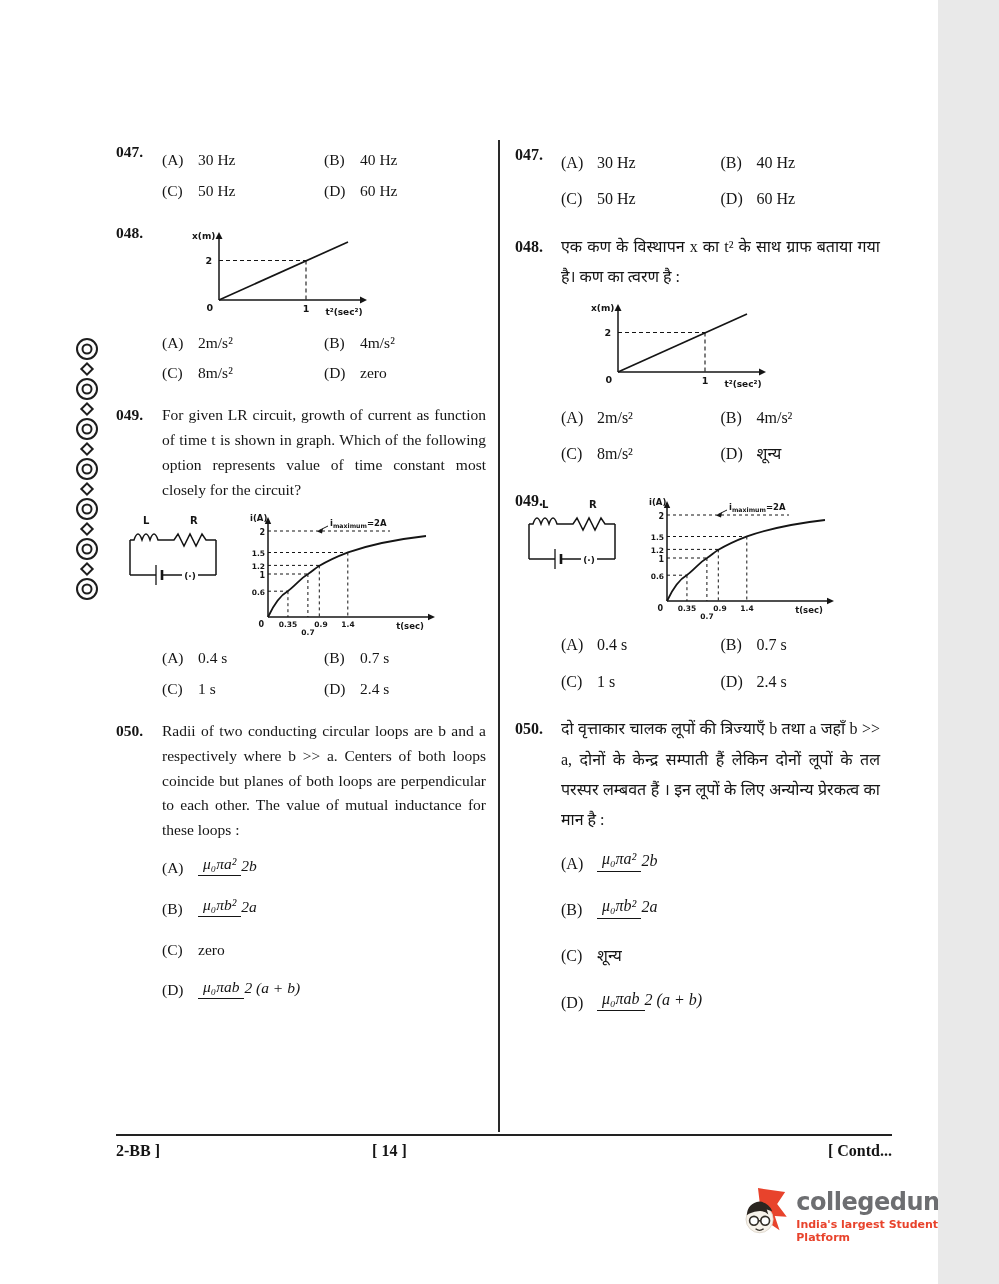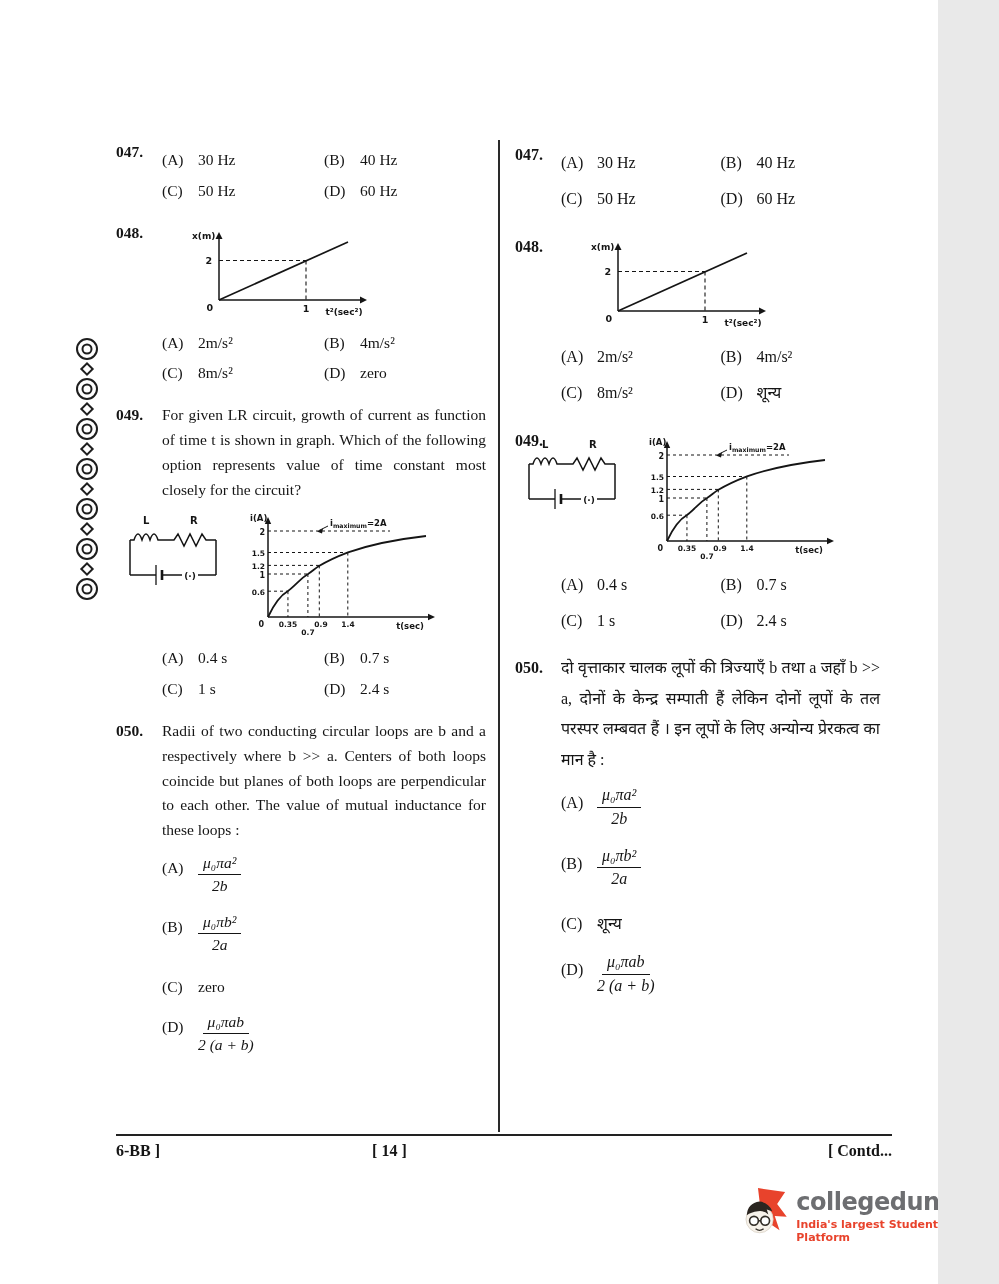--- a/index.html
+++ b/index.html
@@ -14,21 +14,21 @@
   .col-left  { width:382px; padding-right:12px; font-size:15.5px; line-height:1.6; text-align:justify; }
   .col-sep   { width:2px; background:#2a2a2a; }
   .col-right { width:380px; padding-left:15px; font-size:16px; line-height:1.9; text-align:justify; }
   .q { display:flex; margin-bottom:12px; }
   .qnum { font-weight:bold; width:46px; flex-shrink:0; }
   .qbody { flex:1; }
   .opts { display:flex; flex-wrap:wrap; margin:5px 0 2px; }
   .opt { width:50%; display:flex; margin:3px 0; }
   .optlabel { width:36px; flex-shrink:0; }
   .opts-vert .opt { width:100%; margin:8px 0; }
-  .frac { display:inline-flex; flex-direction:column; align-items:center; font-style:italic; line-height:1.3; transform:translateY(-3px); }
+  .frac { display:inline-flex; flex-direction:row; align-items:center; font-style:italic; line-height:1.3; transform:translateY(-3px); }
   .frac .num { border-bottom:1.3px solid #151515; padding:0 5px 1px; }
   .frac .den { padding-top:1px; }
   .fig { display:block; margin:6px 0 4px; }
   .fig48 { margin-left:24px; }
   .fig49 { display:flex; align-items:flex-start; gap:2px; margin:8px 0 4px -46px; }
   svg text { font-family:"DejaVu Sans", sans-serif; font-weight:bold; fill:#151515; }
   svg .stroke { stroke:#151515; fill:none; }
   .rule { position:absolute; left:116px; top:1134px; width:776px; border-top:2px solid #222; }
   .footer { position:absolute; left:116px; top:1142px; width:776px; display:flex; font-weight:bold; font-size:16px; }
   .f-left { width:33%; } .f-center { width:34%; text-align:left; } .f-right { width:33%; text-align:right; }
@@ -267,20 +267,21 @@
                 <span class="optlabel">(D)</span>
                 <span>60 Hz</span>
               </div>
           </div>
         </div>
       </div>
 
       <div class="q">
         <div class="qnum">048.</div>
         <div class="qbody">
+          <div class="qtext">एक कण के विस्थापन x का t² के साथ ग्राफ बताया गया है। कण का त्वरण है :</div>
           <svg class="fig fig48" width="190" height="96" viewBox="0 0 190 96">
             <line x1="33" y1="10" x2="33" y2="73" stroke="#151515" stroke-width="1.5"></line>
             <polygon points="33,5 29.5,12 36.5,12" fill="#151515"></polygon>
             <line x1="33" y1="73" x2="176" y2="73" stroke="#151515" stroke-width="1.5"></line>
             <polygon points="181,73 174,69.5 174,76.5" fill="#151515"></polygon>
             <line x1="33" y1="73" x2="162" y2="15" stroke="#151515" stroke-width="1.7"></line>
             <line x1="33" y1="33.5" x2="120" y2="33.5" stroke="#151515" stroke-width="1.1" stroke-dasharray="4,3"></line>
             <line x1="120" y1="33.5" x2="120" y2="73" stroke="#151515" stroke-width="1.1" stroke-dasharray="4,3"></line>
             <text x="6" y="12" font-size="9">x(m)</text>
             <text x="26" y="37" font-size="9.5" text-anchor="end">2</text>
@@ -414,21 +415,21 @@
               </div>
           </div>
         </div>
       </div>
 
     </div>
   </div>
 
   <div class="rule"></div>
   <div class="footer">
-    <div class="f-left">6-BB ]</div>
+    <div class="f-left">2-BB ]</div>
     <div class="f-center">[ 14 ]</div>
     <div class="f-right">[ Contd...</div>
   </div>
 
   <div class="logo">
     <svg width="58" height="64" viewBox="0 0 58 64">
       <polygon fill="#e8432c" points="20,2 54,7 44,22 56,38 41,37 47,55 31,44 26,52"></polygon>
       <circle cx="22" cy="41" r="17" fill="#f7f2ea" stroke="#d8d0c4" stroke-width="1"></circle>
       <path d="M6,36 Q7,21 22,19 Q33,20 38,31 L31,29 L33,35 Q28,30 20,31 Q11,32 6,36 Z" fill="#2b2520"></path>
       <circle cx="15" cy="43" r="5.5" fill="#ffffff" stroke="#332e28" stroke-width="2"></circle>

